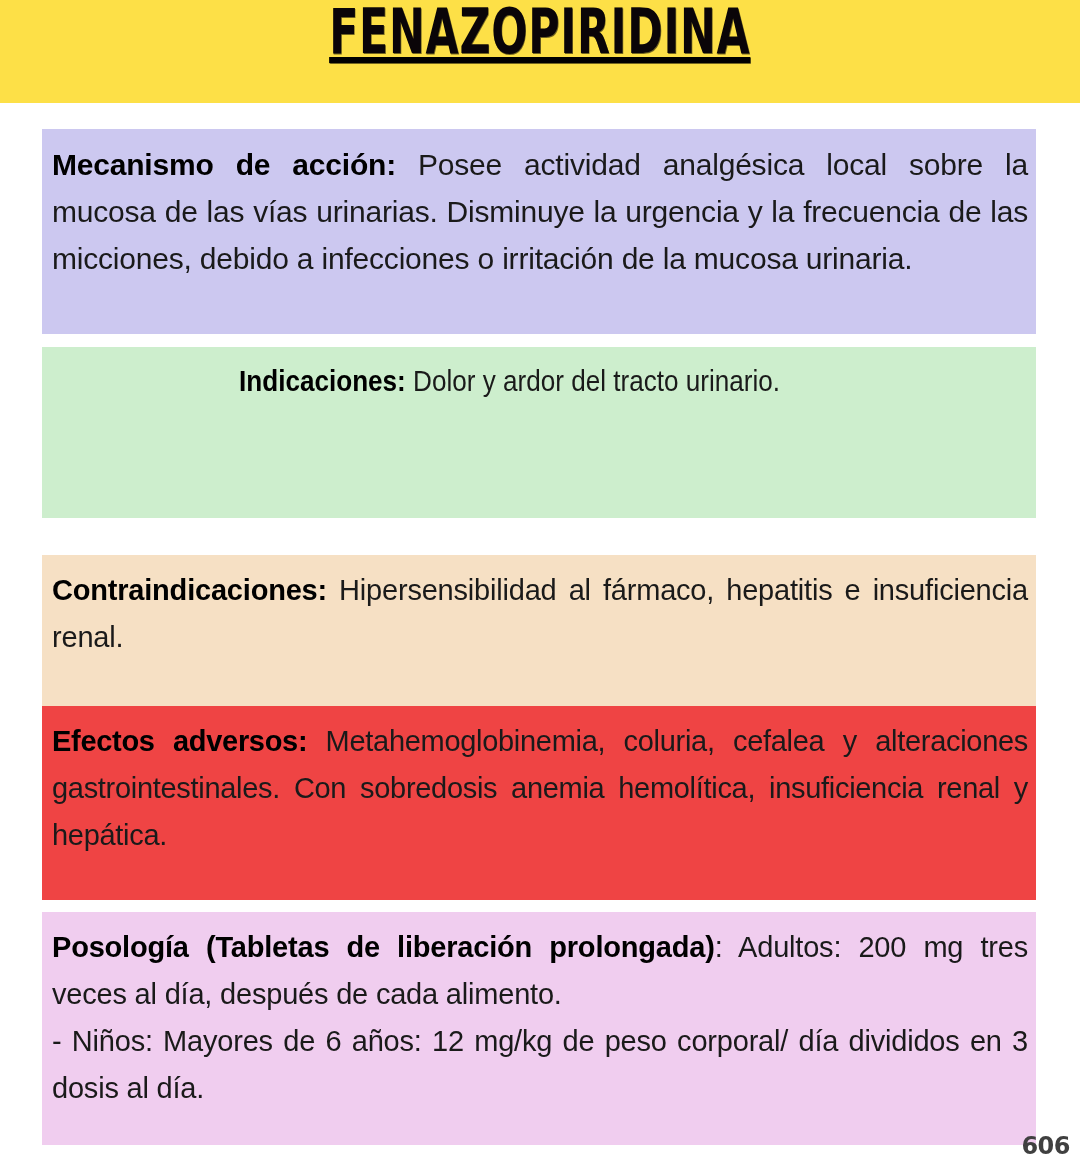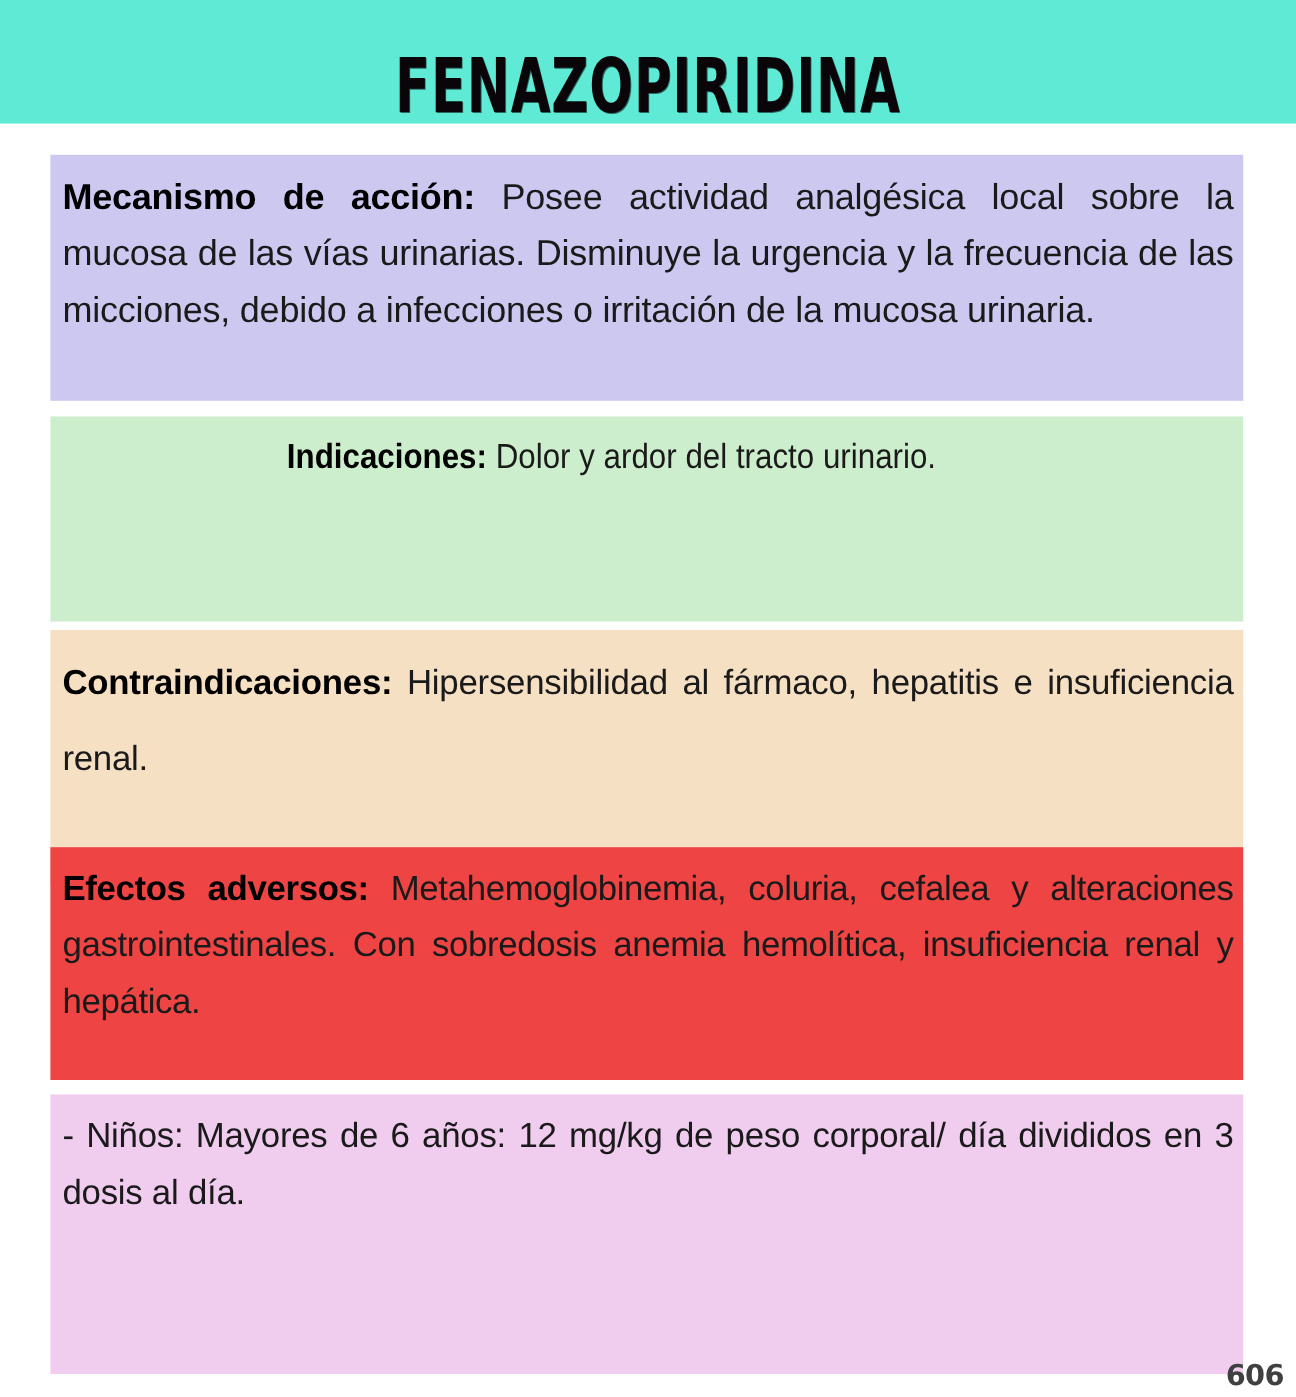--- a/index.html
+++ b/index.html
@@ -15,24 +15,25 @@
     position: relative;
   }
 
   
   .title-band {
     position: absolute;
     left: 0;
     top: 0;
     width: 1080px;
     height: 103px;
-    background: #5eead4;
+    background: #fde047;
     display: flex;
-    align-items: flex-end;
+    align-items: flex-start;
     justify-content: center;
+    text-decoration: underline;
   }
   .title-text {
     font-family: "DejaVu Sans", sans-serif;
     font-weight: 700;
     font-size: 63px;
     line-height: 1;
     color: #0a0508;
     letter-spacing: 1px;
     transform: scaleX(0.68);
     transform-origin: center center;
@@ -82,26 +83,26 @@
   }
   #block-indicaciones .body-narrow {
     display: inline-block;
     transform: scaleX(0.9);
     transform-origin: left center;
     white-space: nowrap;
   }
 
   
   #block-contraindicaciones {
-    top: 525px;
+    top: 555px;
     height: 212px;
     background: #f6e0c4;
     font-family: "Liberation Sans", sans-serif;
     font-size: 29px;
-    line-height: 64px;
+    line-height: 47px;
     letter-spacing: -0.2px;
   }
 
   
   #block-efectos {
     top: 706px;
     height: 194px;
     background: #ef4444;
     font-family: "Liberation Sans", sans-serif;
     font-size: 29px;
@@ -149,16 +150,17 @@
 
 <div class="block" id="block-contraindicaciones">
   <p><span class="lead">Contraindicaciones:</span><span> Hipersensibilidad al fármaco, hepatitis e insuficiencia renal.</span></p>
 </div>
 
 <div class="block" id="block-efectos">
   <p><span class="lead">Efectos adversos:</span><span> Metahemoglobinemia, coluria, cefalea y alteraciones gastrointestinales. Con sobredosis anemia hemolítica, insuficiencia renal y hepática.</span></p>
 </div>
 
 <div class="block" id="block-posologia">
+  <p><span class="lead">Posología (Tabletas de liberación prolongada)</span><span>: Adultos: 200 mg tres veces al día, después de cada alimento.</span></p>
   <p>- Niños: Mayores de 6 años: 12 mg/kg de peso corporal/ día divididos en 3 dosis al día.</p>
 </div>
 
 <div class="page-number">606</div>
 
 </body></html>

